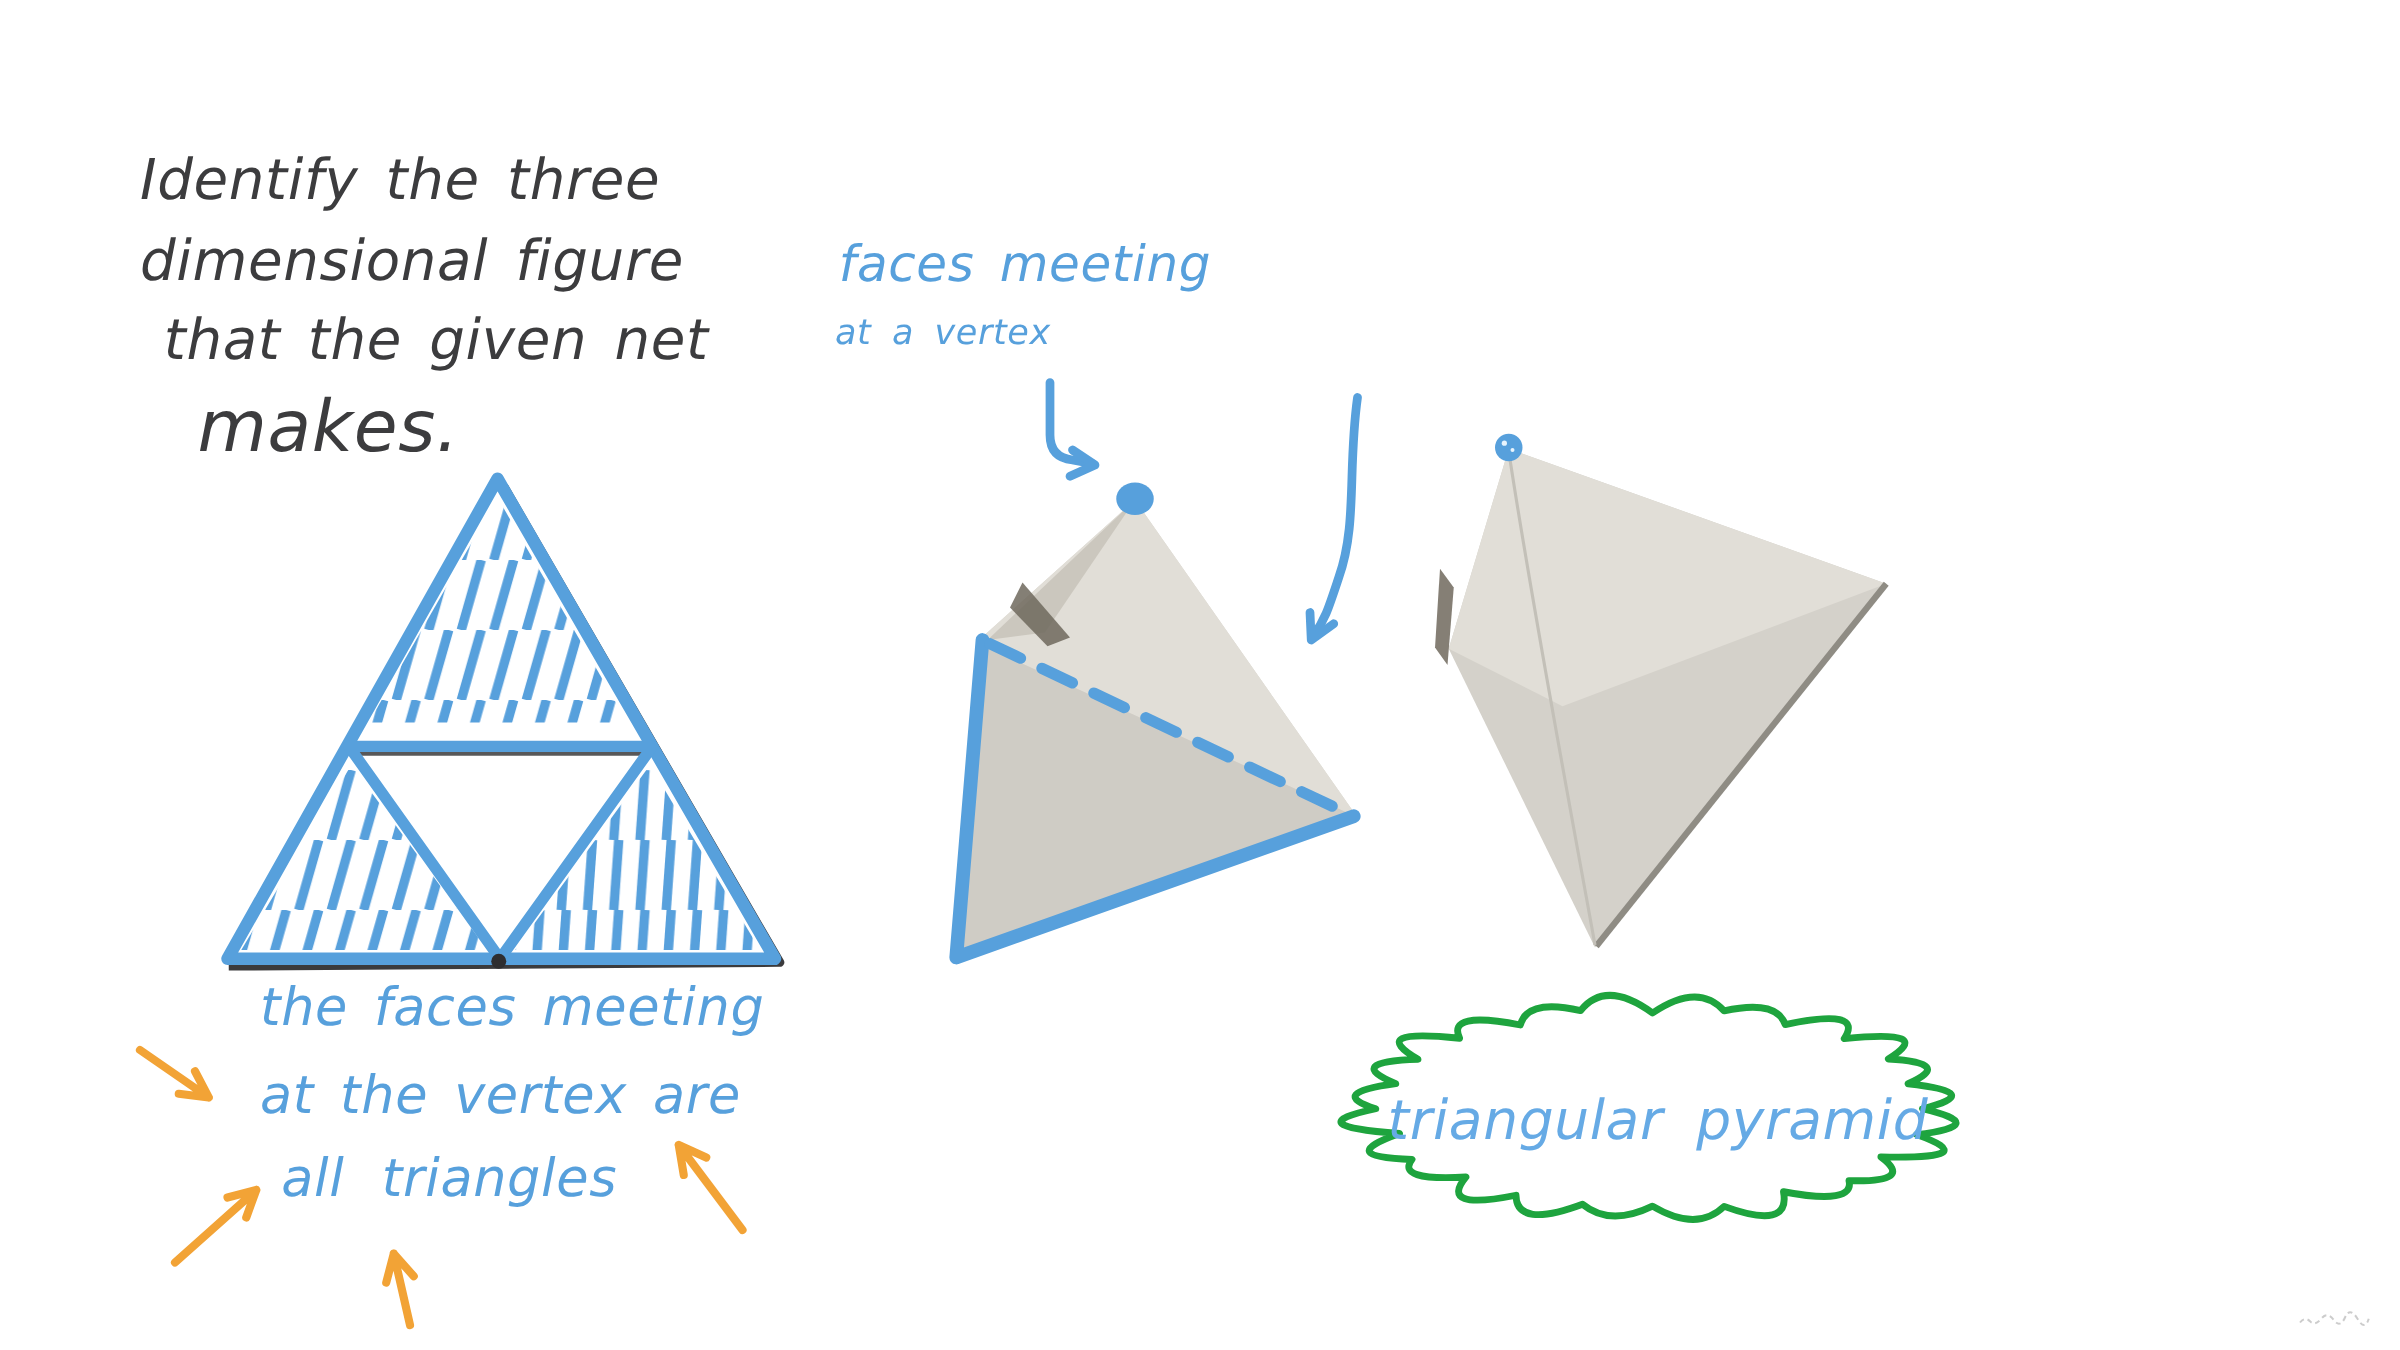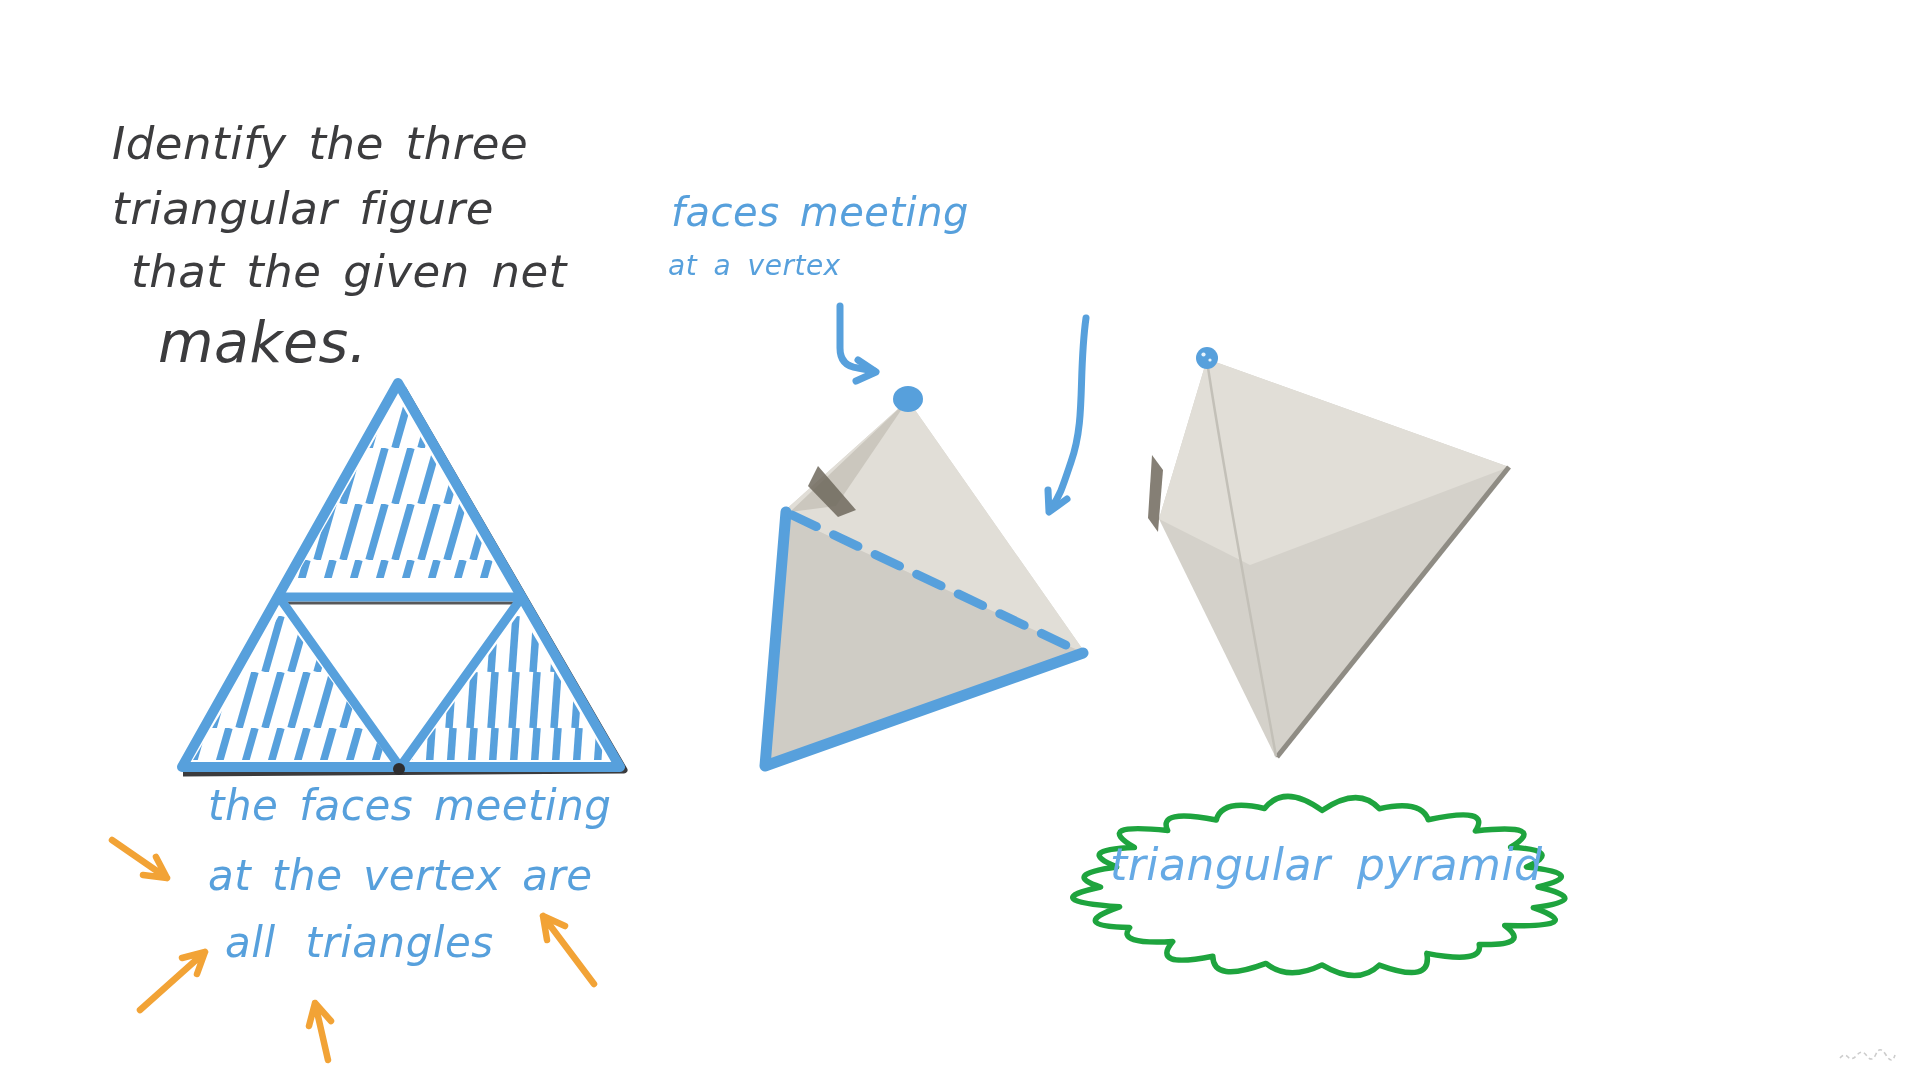--- a/index.html
+++ b/index.html
@@ -2,21 +2,21 @@
 <html><head>
 <meta charset="utf-8">
 <style>
   html,body{margin:0;padding:0;background:#ffffff;}
   .canvas{position:relative;width:1920px;height:1080px;background:#ffffff;overflow:hidden;
           font-family:"DejaVu Sans",sans-serif;}
   .art{position:absolute;left:0;top:0;width:1920px;height:1080px;}
   .t{position:absolute;white-space:nowrap;line-height:1;letter-spacing:.5px;word-spacing:7px;font-style:italic;}
   .ink{color:#3c3c3e;}
   .blue{color:#57a0dc;}
-  .blue2{color:#66aae5;}
+  .blue2{color:#66aae5;margin-top:32px;}
 </style>
 </head>
 <body>
 
 <div class="canvas">
 
   <svg class="art" viewBox="0 0 1920 1080">
     <defs>
       <pattern id="hatchA" patternUnits="userSpaceOnUse" width="26" height="56">
         <line x1="21" y1="0" x2="5" y2="56" stroke="#57a0dc" stroke-width="7.5"></line>
@@ -72,21 +72,21 @@
       <path d="M328,1060 L315,1003 M309,1026 L315,1003 L331,1021"></path>
       <path d="M594,984 L543,916 M547,940 L543,916 L565,926"></path>
     </g>
 
     <path id="cloud" d="M1538.0,887.0 Q1594.0,900.1 1533.3,907.7 Q1588.7,927.4 1504.7,925.6 Q1532.3,946.0 1479.2,944.5 Q1483.9,964.2 1426.8,953.4 Q1432.6,984.6 1379.3,965.1 Q1357.7,986.1 1322.0,964.9 Q1288.0,981.4 1266.0,963.4 Q1213.1,983.1 1212.8,956.2 Q1150.5,968.7 1172.7,941.6 Q1116.2,944.8 1129.6,927.6 Q1066.5,925.7 1119.6,906.8 Q1036.7,900.7 1100.6,887.0 Q1060.9,874.4 1116.6,866.9 Q1074.4,849.5 1134.4,847.4 Q1092.4,822.6 1167.7,830.6 Q1157.1,808.4 1216.3,820.0 Q1221.9,798.6 1264.5,808.5 Q1284.7,783.3 1322.0,810.4 Q1358.5,785.6 1379.3,808.7 Q1421.2,799.4 1428.2,819.7 Q1491.7,806.1 1475.4,830.9 Q1549.3,823.2 1510.7,847.2 Q1564.0,850.3 1526.5,867.0 Q1589.8,874.1 1538.0,887.0 Z" fill="#ffffff" stroke="#1ea43e" stroke-width="5.5" stroke-linejoin="round"></path>
 
     <path d="M1840,1058 q4,-5 8,-1 t9,-2 t10,1 t9,-2 t10,1 t9,0" fill="none" stroke="#c6c6c6" stroke-width="1.6" stroke-dasharray="4 3" opacity="0.9"></path>
   </svg>
 
   <div class="t ink" style="left:112px;top:121px;font-size:45px;">Identify the three</div>
-  <div class="t ink" style="left:112px;top:186px;font-size:45px;">triangular figure</div>
+  <div class="t ink" style="left:112px;top:186px;font-size:45px;">dimensional figure</div>
   <div class="t ink" style="left:131px;top:249px;font-size:45px;">that the given net</div>
   <div class="t ink" style="left:158px;top:314px;font-size:57px;">makes.</div>
 
   <div class="t blue" style="left:671px;top:192px;font-size:40px;text-align:center;">faces meeting</div>
   <div class="t blue" style="left:668px;top:252px;font-size:28px;">at a vertex</div>
 
 
   <div class="t blue" style="left:208px;top:785px;font-size:42px;">the faces meeting</div>
   <div class="t blue" style="left:208px;top:855px;font-size:42px;">at the vertex are</div>
   <div class="t blue" style="left:225px;top:922px;font-size:42px;word-spacing:16px;">all triangles</div>

